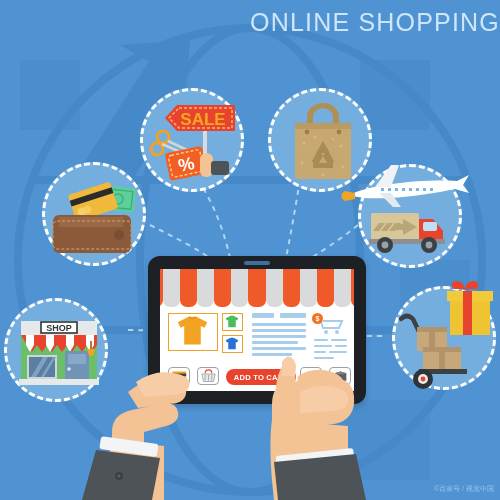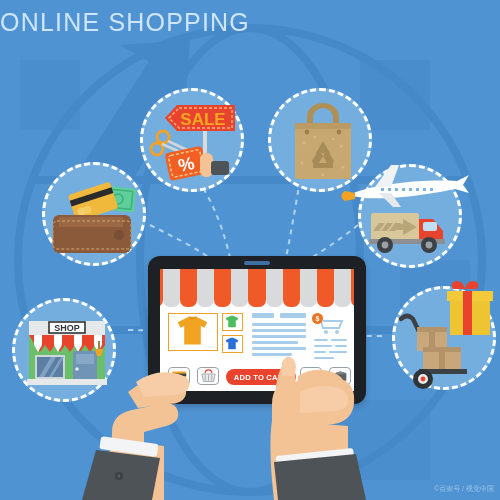--- a/index.html
+++ b/index.html
@@ -10,22 +10,22 @@
     overflow:hidden;
     position:relative;
   }
   #stage { position:absolute; inset:0; width:500px; height:500px; overflow:hidden; }
 
   
   .bg-layer { position:absolute; inset:0; }
 
   
   .title {
-    position:absolute; top:8px; left:0; width:500px; text-align:left;
-    font-size:25px; letter-spacing:1.2px; color:#cfe6fa; font-weight:400;
+    position:absolute; top:8px; left:0; width:500px; text-align:right;
+    font-size:25px; letter-spacing:1.2px; color:#cfe6fa; font-weight:400;padding-left:12px;
   }
 
   
   .circle {
     position:absolute; border-radius:50%;
     background:#74aede; border:3px dashed #ffffff;
     display:flex; align-items:center; justify-content:center;
   }
   .circle .art { position:relative; width:100%; height:100%; }
 
@@ -247,21 +247,21 @@
           </g>
           <circle cx="24" cy="78" r="8" fill="#3c4145"></circle>
             <circle cx="24" cy="78" r="3.4" fill="#9aa2a8"></circle>
           <circle cx="68" cy="78" r="8" fill="#3c4145"></circle>
             <circle cx="68" cy="78" r="3.4" fill="#9aa2a8"></circle>
         </g>
       </svg>
     </div>
   </div>
 
-  <div class="circle" style="left:12px; top:298px; width:104px; height:104px;">
+  <div class="circle" style="left:4px; top:298px; width:104px; height:104px;">
     <div class="art">
       <svg viewBox="0 0 104 104" width="104" height="104">
         <g>
           <rect x="14" y="20" width="76" height="14" fill="#e6e9ea"></rect>
           <rect x="34" y="21" width="36" height="11" fill="#ffffff" stroke="#2f3438" stroke-width="1.6"></rect>
           <text x="52" y="30" font-size="9" font-weight="bold" fill="#2f3438" text-anchor="middle" font-family="Liberation Sans, sans-serif">SHOP</text>
           <rect x="14" y="34" width="76" height="44" fill="#6cbf6a"></rect>
 
           <g>
             <path d="M14 34 h76 v10 l-5 7 l-5 -7 l-5 7 l-5 -7 l-5 7 l-5 -7 l-5 7 l-5 -7 l-5 7 l-5 -7 l-5 7 l-5 -7 l-5 7 l-5 -7 z" fill="#e8432c"></path>

